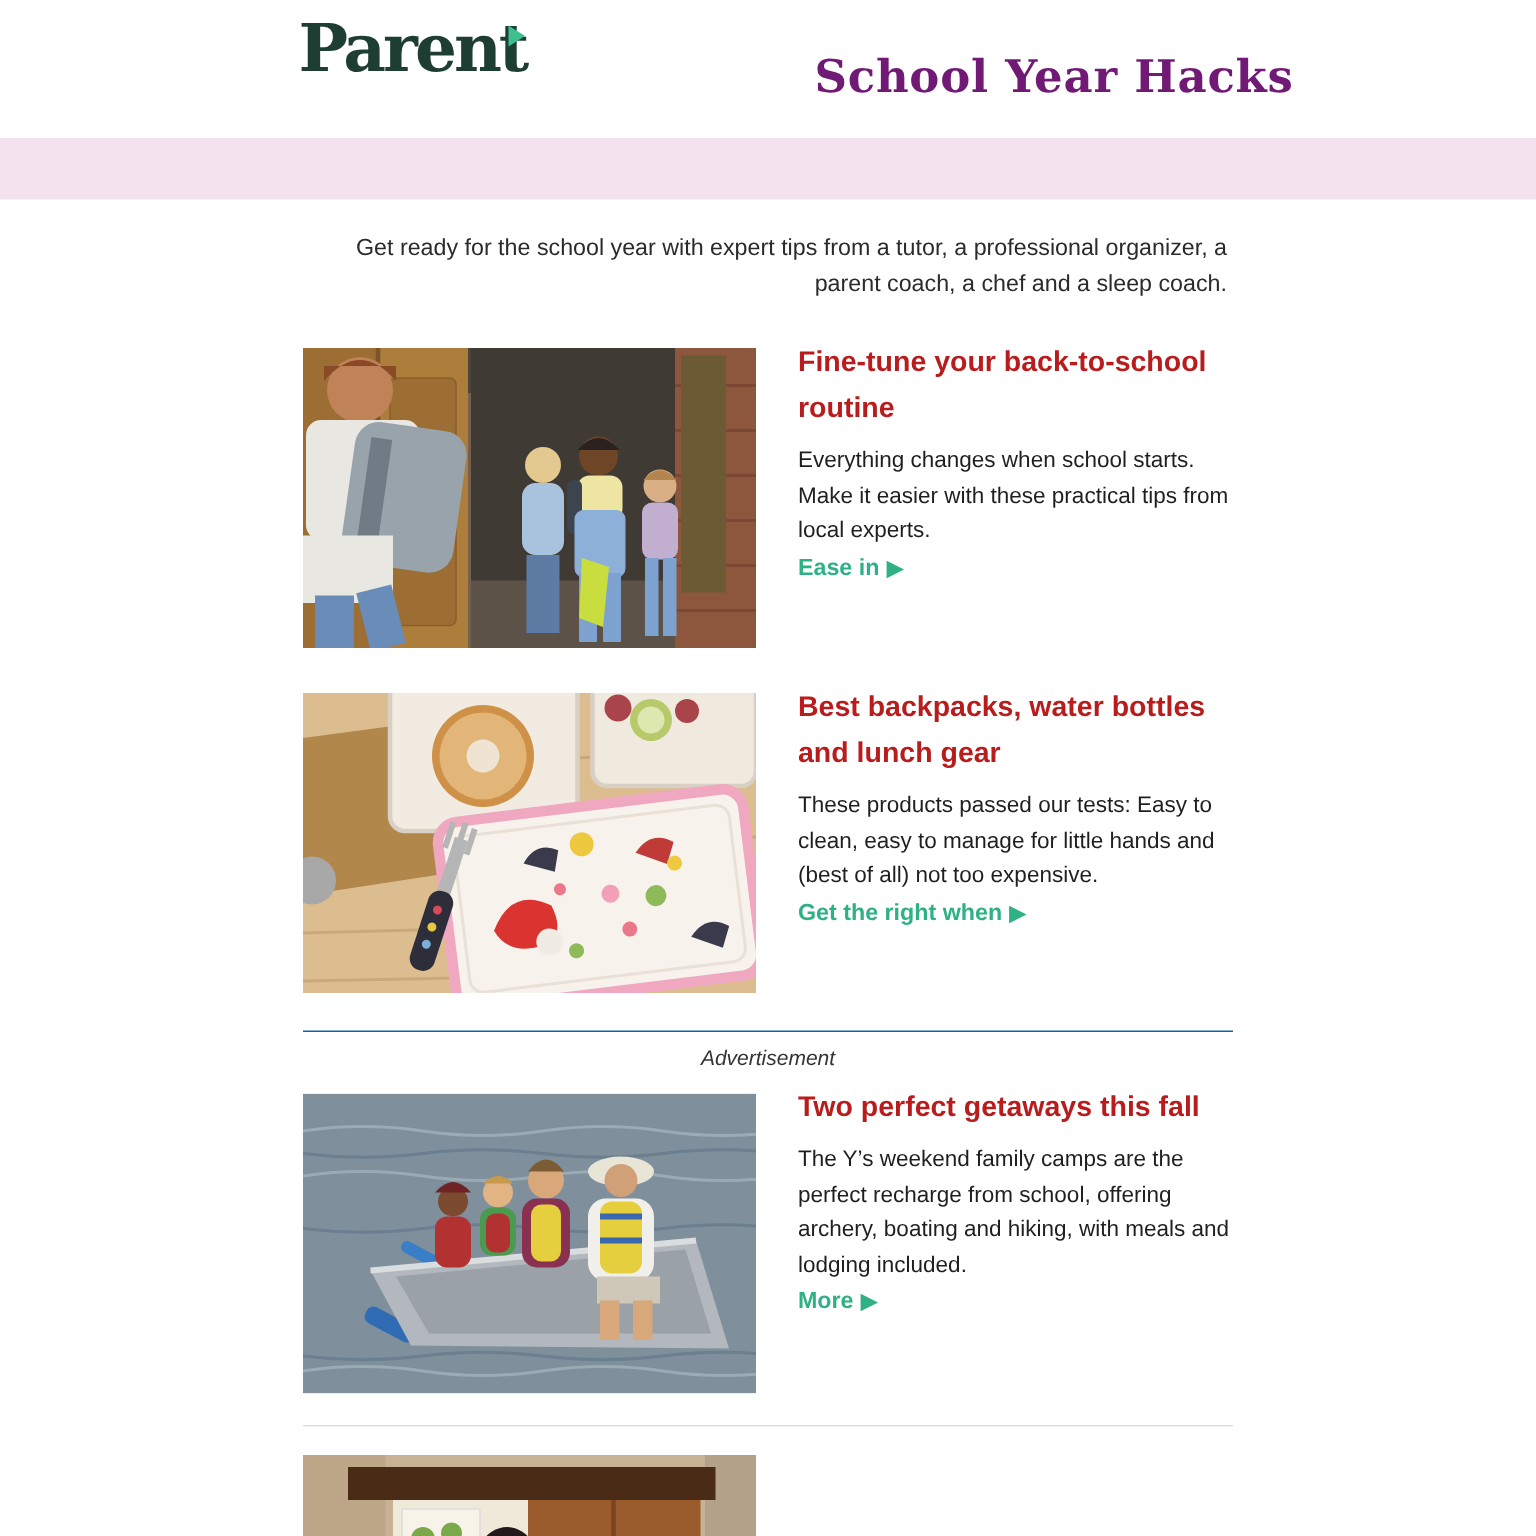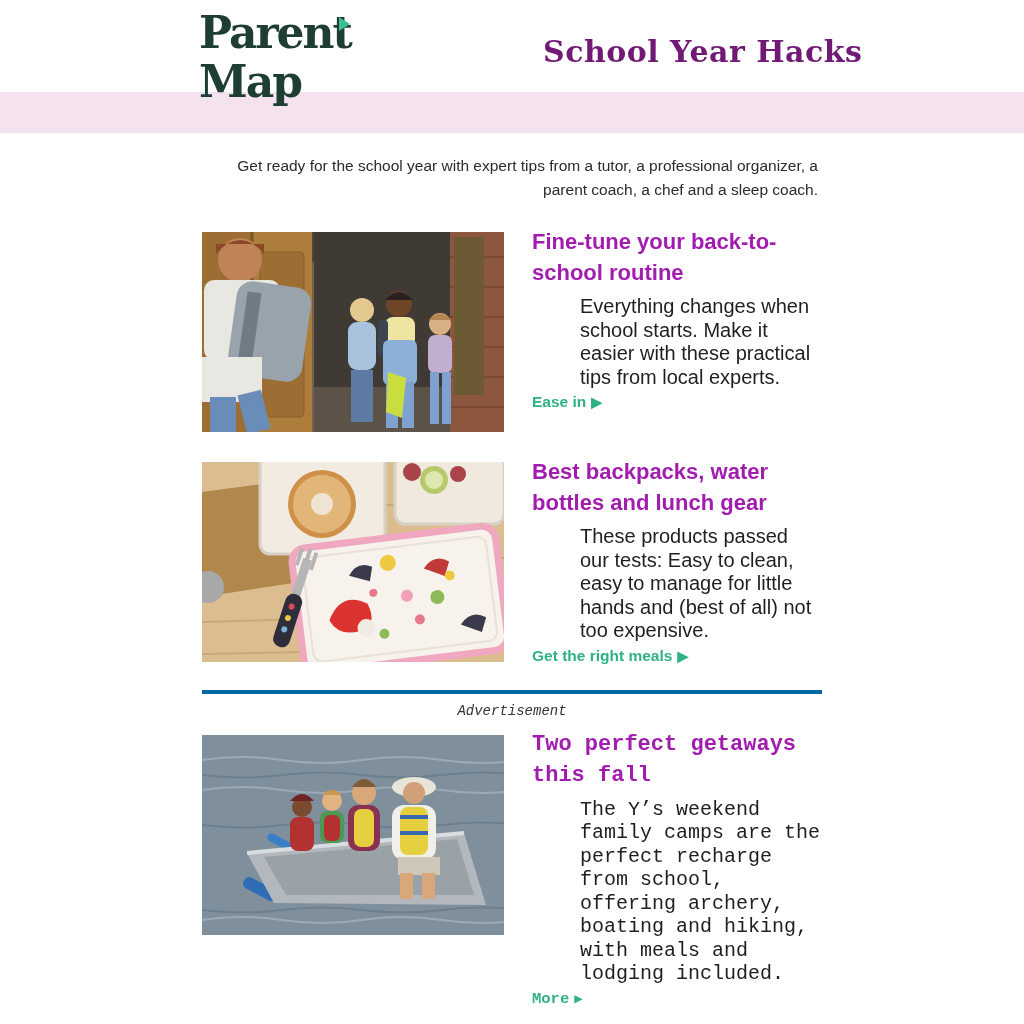--- a/index.html
+++ b/index.html
@@ -39,46 +39,45 @@
     font-size: 15.5px; line-height: 24px; color: #2b2b2b;
   }
   .article { display: flex; gap: 28px; align-items: flex-start; margin-top: 30px; }
   .article-image {
     flex: 0 0 302px; width: 302px; height: 200px; overflow: hidden;
     cursor: pointer; display: block;
   }
   .article-image svg { display: block; width: 302px; height: 200px; }
   .article-text { flex: 1; min-width: 0; }
   .article-title {
-    font-size: 22px; font-weight: 700; line-height: 31px;
-    color: #a21caf; margin: -6px 0 7px 0; cursor: pointer;
-  }
-  .article-body { font-size: 20px; line-height: 23.5px; color: #1f1f1f; margin-left: 48px; }
+    font-size: 19px; font-weight: 700; line-height: 31px;
+    color: #b91c1c; margin: -6px 0 7px 0; cursor: pointer;
+  }
+  .article-body { font-size: 15px; line-height: 23.5px; color: #1f1f1f; }
   .article-link {
     display: inline-block; margin-top: 4px;
     font-size: 15.5px; font-weight: 700; color: #2eb183;
     text-decoration: none; cursor: pointer;
   }
   .article-link .arrow { margin-left: 5px; font-size: 14px; }
-  .ad-section { margin-top: 25px; border-top: 4px solid #0369a1; padding-top: 9px; font-family: Liberation Mono, monospace; }
+  .ad-section { margin-top: 25px; border-top: 1px solid #0369a1; padding-top: 9px; }
   .ad-label {
     text-align: center; font-style: italic; font-size: 14px; color: #333333;
   }
   .ad-section .article { margin-top: 16px; }
   .divider { border-top: 1px solid #dddddd; margin-top: 21px; }
   .last .article { margin-top: 19px; }
 </style>
 </head>
 <body>
 
 <div class="header">
   <div class="band"></div>
   <div class="logo">
     <div>Parent</div>
-    <div>Map</div>
     <span class="logo-accent"></span>
   </div>
   <div class="newsletter-title">School Year Hacks</div>
 </div>
 
 <div class="main">
 
   <p class="intro">Get ready for the school year with expert tips from a tutor, a professional organizer, a parent coach, a chef and a sleep coach.</p>
 
   <div class="article">
@@ -181,21 +180,21 @@
           <circle cx="88" cy="145" r="3" fill="#d84a5a"></circle>
             <circle cx="88" cy="157" r="3" fill="#e8c840"></circle>
             <circle cx="88" cy="169" r="3" fill="#7ab0d8"></circle>
         </g>
         <circle cx="6" cy="125" r="16" fill="#a8a8a8"></circle>
       </svg>
     </span>
     <div class="article-text">
       <div class="article-title">Best backpacks, water bottles and lunch gear</div>
       <p class="article-body">These products passed our tests: Easy to clean, easy to manage for little hands and (best of all) not too expensive.</p>
-      <a class="article-link"><span>Get the right meals</span><span class="arrow">▶</span></a>
+      <a class="article-link"><span>Get the right when</span><span class="arrow">▶</span></a>
     </div>
   </div>
 
   <div class="ad-section">
     <div class="ad-label">Advertisement</div>
 
     <div class="article">
       <span class="article-image">
         <svg viewBox="0 0 302 200" preserveAspectRatio="xMidYMid slice">
           <rect width="302" height="200" fill="#7f909c"></rect>

